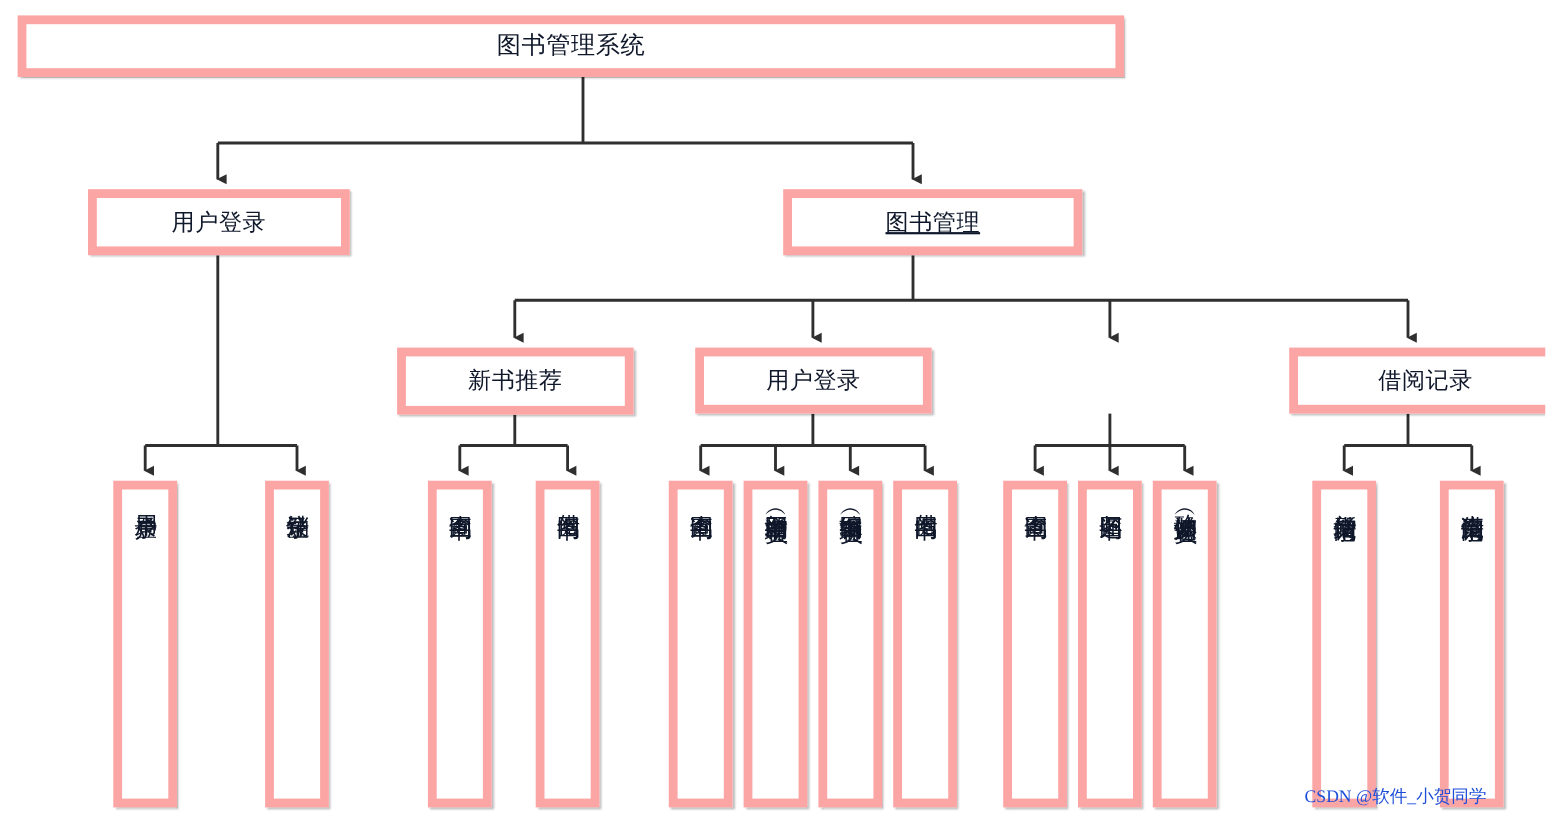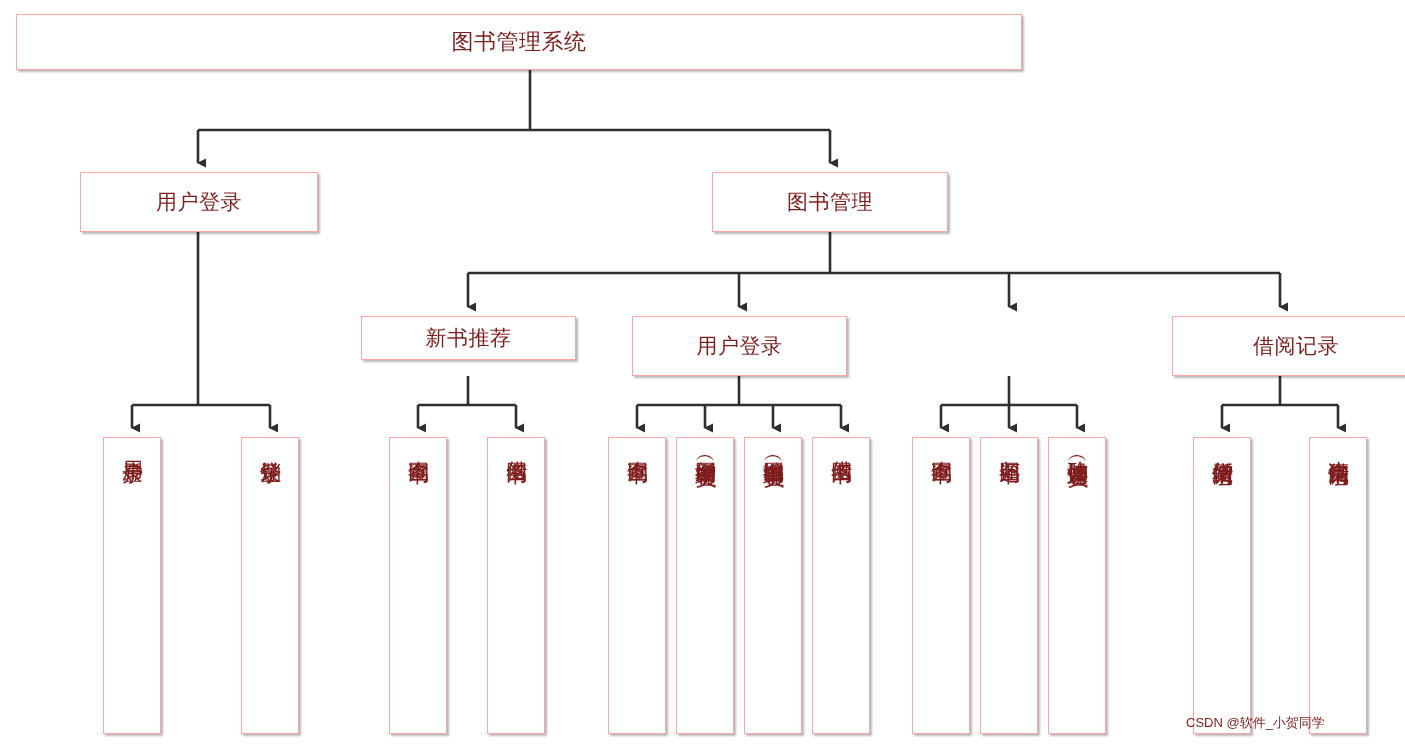--- a/index.html
+++ b/index.html
@@ -23,26 +23,26 @@
     left: 0;
     top: 0;
     width: 1405px;
     height: 747px;
     pointer-events: none;
   }
   .node {
     position: absolute;
     box-sizing: border-box;
     background: #ffffff;
-    border: 1px solid #fca5a5;
+    border: 8px solid #fca5a5;
     box-shadow: 2px 2px 2px rgba(0,0,0,0.28);
     display: flex;
     align-items: center;
     justify-content: center;
-    color: #7f1d1d;
+    color: #0f172a;
     z-index: 2;
   }
   .node .lbl {
     display: block;
     text-align: center;
     line-height: 1.18;
     white-space: pre-wrap;
   }
   
   .node.h .lbl {
@@ -64,25 +64,25 @@
     font-size: 21px;
     line-height: 1.12;
     letter-spacing: 1px;
     height: auto;
     max-height: 100%;
   }
   .watermark {
     position: absolute;
     left: 1186px;
     top: 714px;
-    font-size: 13px;
-    color: #7f1d1d;
+    font-size: 16px;
+    color: #1d4ed8;
     white-space: nowrap;
     z-index: 3;
-    font-family: Liberation Sans, sans-serif;
+    font-family: Liberation Serif, serif;
   }
 </style>
 </head>
 <body>
 
 <div id="canvas">
 
   <svg class="wires" viewBox="0 0 1405 747" xmlns="http://www.w3.org/2000/svg">
     <defs>
       <marker id="arrow" markerWidth="11" markerHeight="11" refX="5.2" refY="8.6" orient="auto" markerUnits="userSpaceOnUse">
@@ -137,25 +137,25 @@
     </g>
   </svg>
 
   <div class="node h root" style="left:16px; top:14px; width:1006px; height:56px;">
     <span class="lbl">图书管理系统</span>
   </div>
 
   <div class="node h" style="left:80px; top:172px; width:238px; height:60px;">
     <span class="lbl">用户登录</span>
   </div>
-  <div class="node h" style="left:712px; top:172px; width:236px; height:60px;">
+  <div class="node h" style="left:712px; top:172px; width:272px; height:60px;text-decoration:underline;">
     <span class="lbl">图书管理</span>
   </div>
 
-  <div class="node h" style="left:361px; top:316px; width:215px; height:44px;">
+  <div class="node h" style="left:361px; top:316px; width:215px; height:61px;">
     <span class="lbl">新书推荐</span>
   </div>
   <div class="node h" style="left:632px; top:316px; width:215px; height:60px;">
     <span class="lbl">用户登录</span>
   </div>
   <div class="node h" style="left:1172px; top:316px; width:248px; height:60px;">
     <span class="lbl">借阅记录</span>
   </div>
 
   <div class="node v" style="left:103px; top:437px; width:58px; height:297px;">

